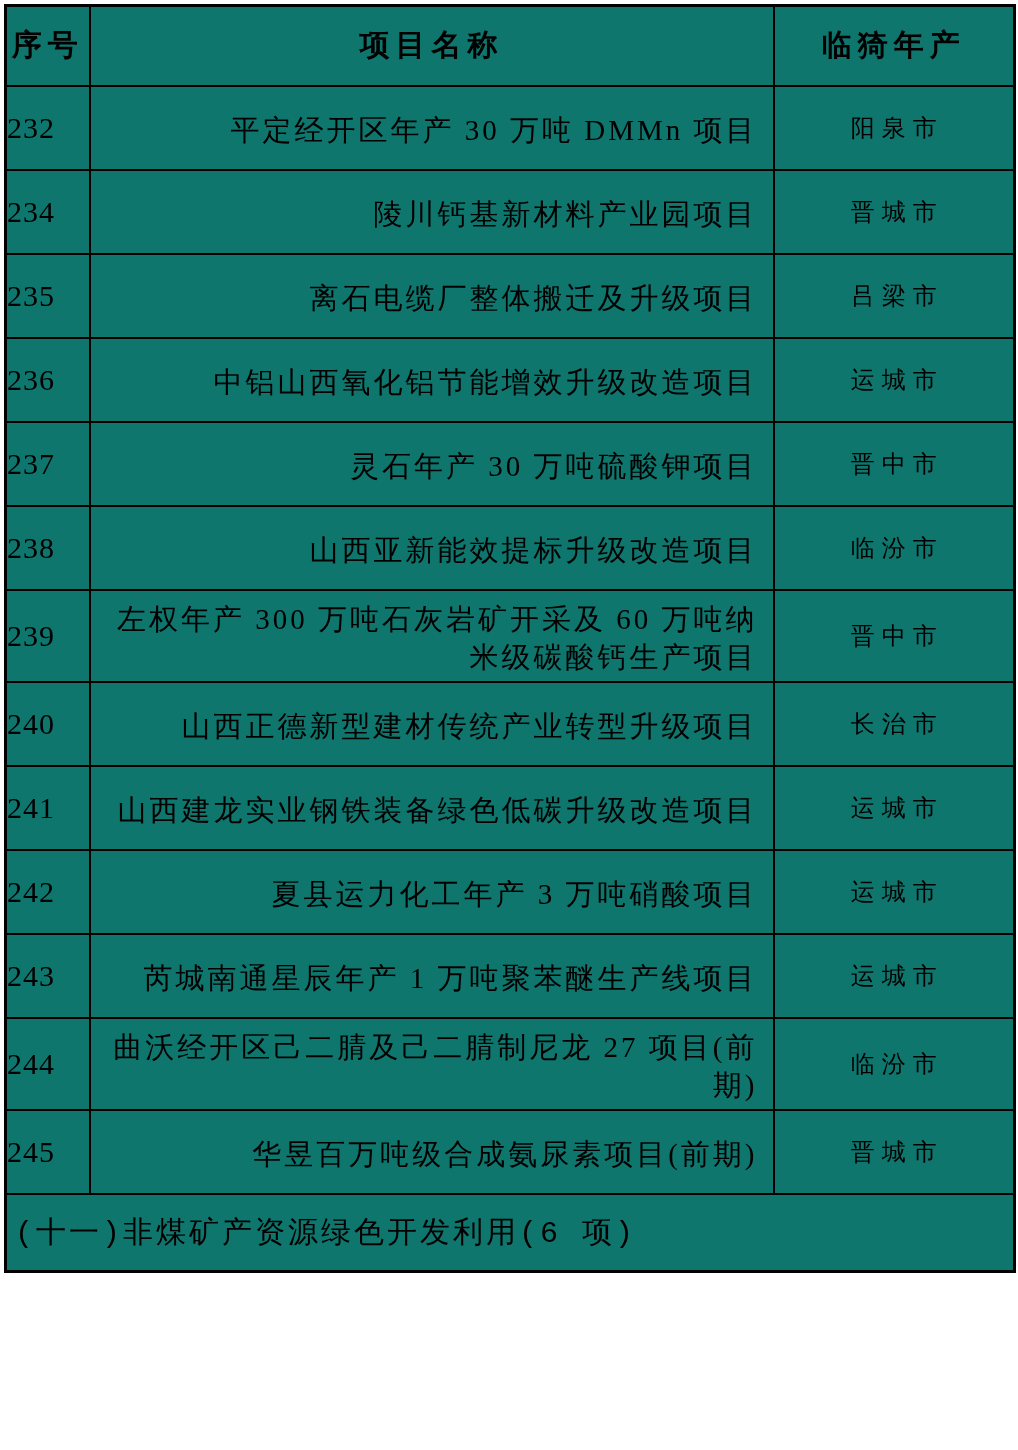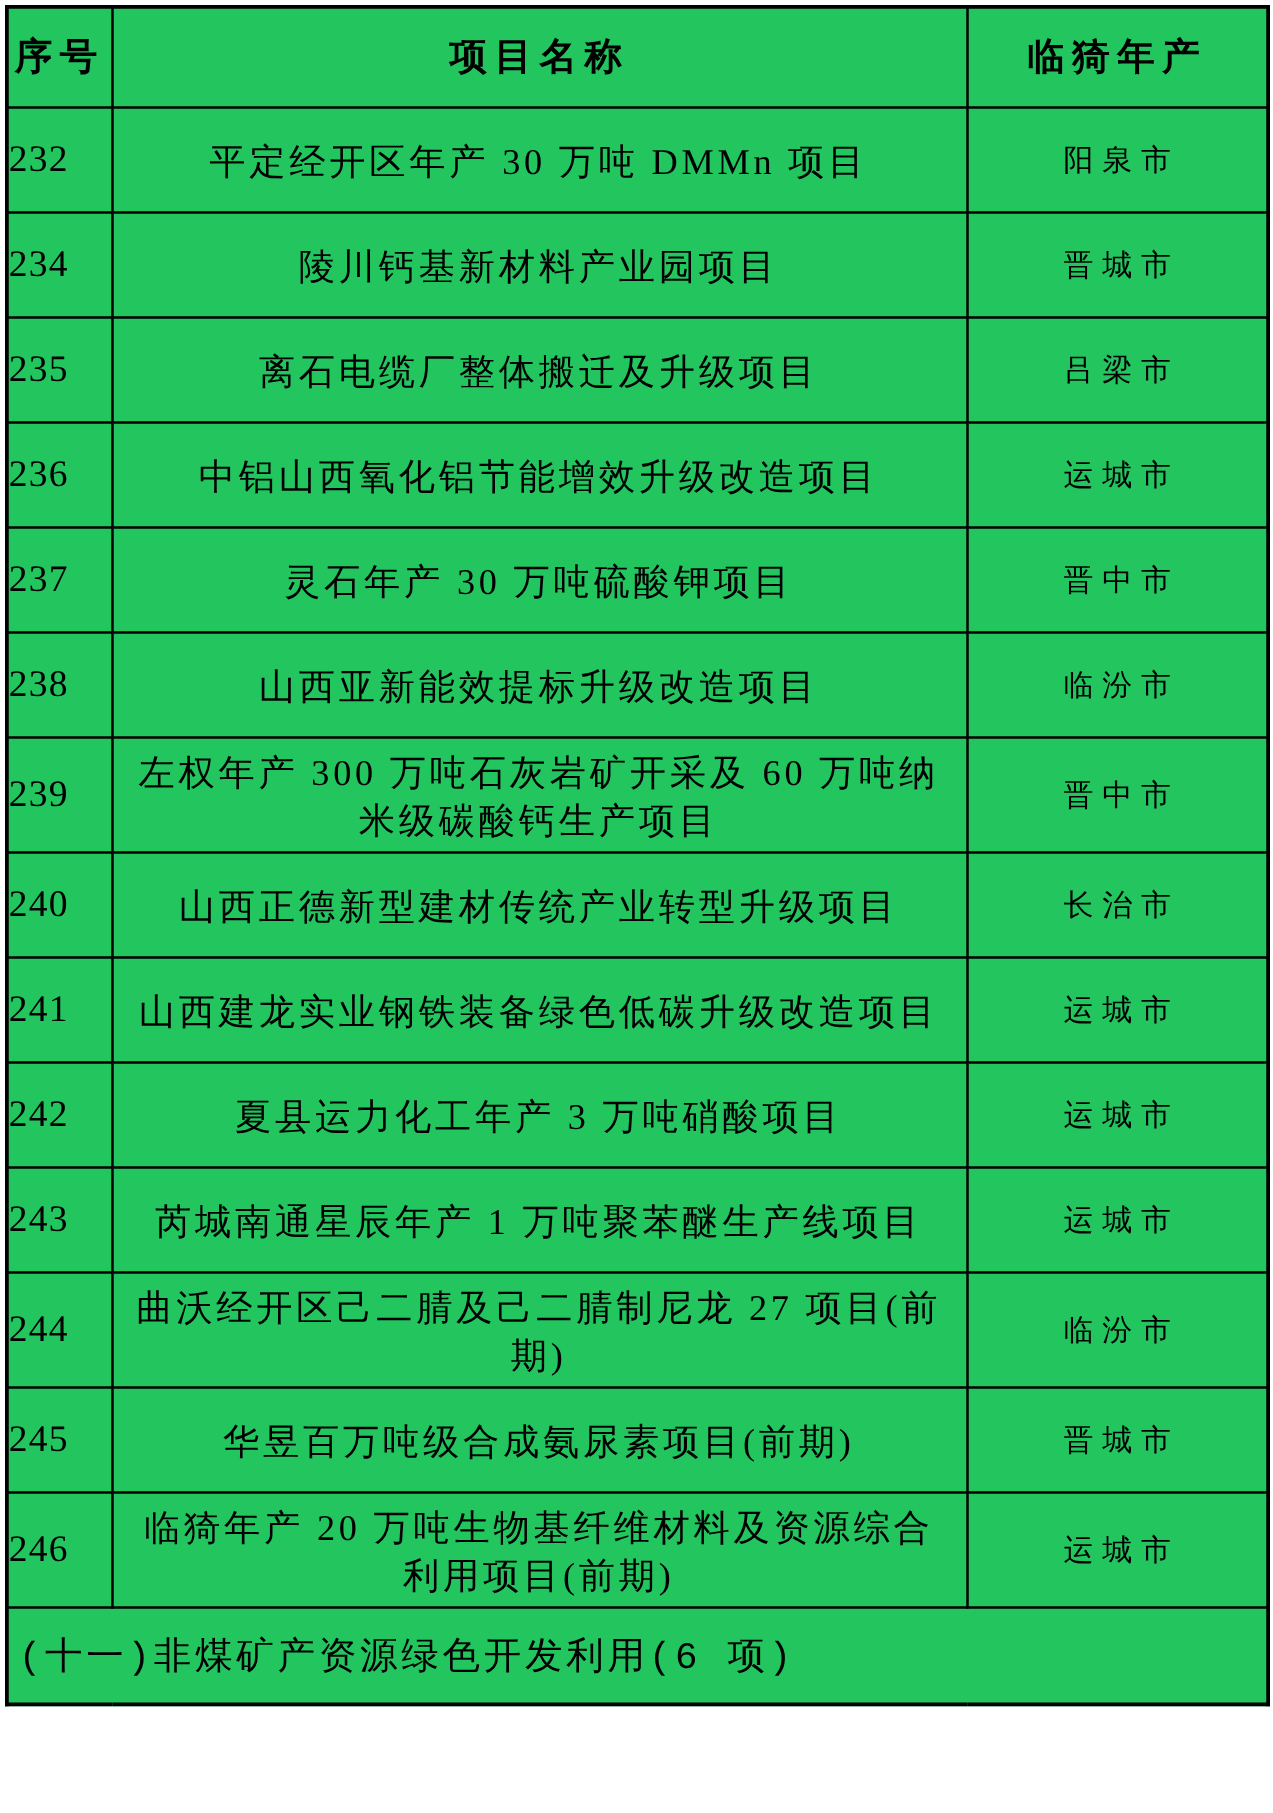--- a/index.html
+++ b/index.html
@@ -15,21 +15,21 @@
     height: 1450px;
     box-sizing: border-box;
     padding: 4px 4px 0 4px;
     background: #ffffff;
     color: #000000;
   }
   table.project-table {
     border-collapse: collapse;
     table-layout: fixed;
     width: 1009px;
-    background: #22c55e;
+    background: #0f766e;
   }
   table.project-table col.c-num  { width: 84px; }
   table.project-table col.c-name { width: 684px; }
   table.project-table col.c-city { width: 241px; }
 
   table.project-table th,
   table.project-table td {
     border: 2px solid #000000;
     vertical-align: middle;
     box-sizing: border-box;
@@ -57,21 +57,21 @@
     font-size: 30px;
     text-align: left;
     letter-spacing: 1px;
     padding: 0;
   }
   td.col-name {
     font-family: "Liberation Serif", "DejaVu Serif", serif;
     font-size: 29px;
     line-height: 38px;
     letter-spacing: 3px;
-    text-align: center;
+    text-align: right;
     padding: 4px 15px 0 14px;
     margin-left: 32px;
   }
   td.col-city {
     font-family: "Liberation Serif", "DejaVu Serif", serif;
     font-size: 24px;
     text-align: center;
     letter-spacing: 7px;
     padding: 0 0 0 7px; 
   }
@@ -162,25 +162,20 @@
         <tr class="data-row tall">
     <td class="col-num">244</td>
     <td class="col-name">曲沃经开区己二腈及己二腈制尼龙 27 项目(前期)</td>
     <td class="col-city">临汾市</td>
   </tr>
         <tr class="data-row">
     <td class="col-num">245</td>
     <td class="col-name">华昱百万吨级合成氨尿素项目(前期)</td>
     <td class="col-city">晋城市</td>
   </tr>
-        <tr class="data-row tall">
-    <td class="col-num">246</td>
-    <td class="col-name">临猗年产 20 万吨生物基纤维材料及资源综合利用项目(前期)</td>
-    <td class="col-city">运城市</td>
-  </tr>
       </tbody>
     <tfoot>
       <tr class="section-row">
         <td colspan="3">(十一)非煤矿产资源绿色开发利用(6 项)</td>
       </tr>
     </tfoot>
   </table>
 </div>
 
 </body></html>

